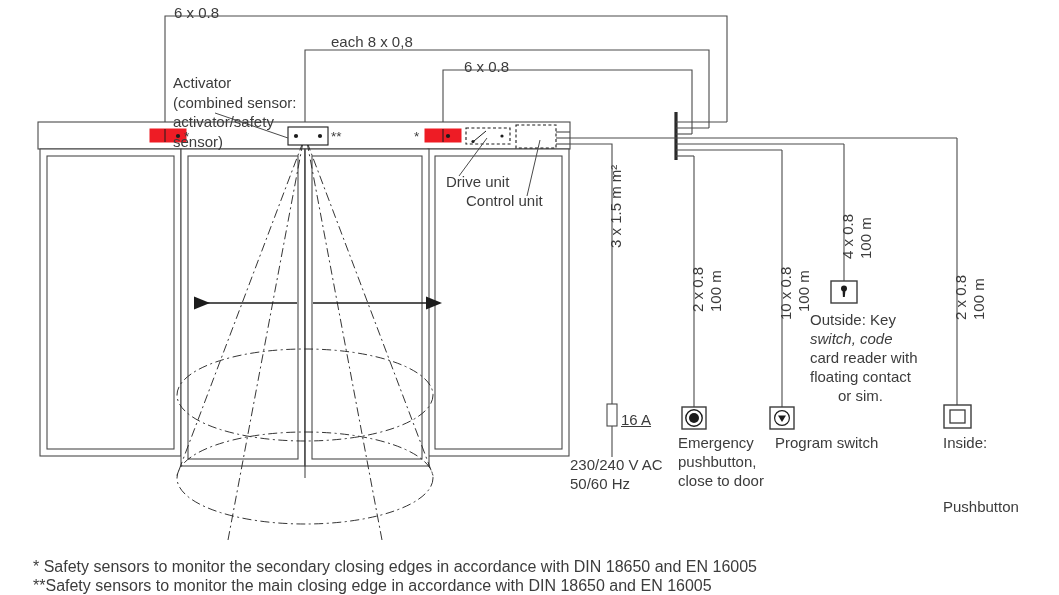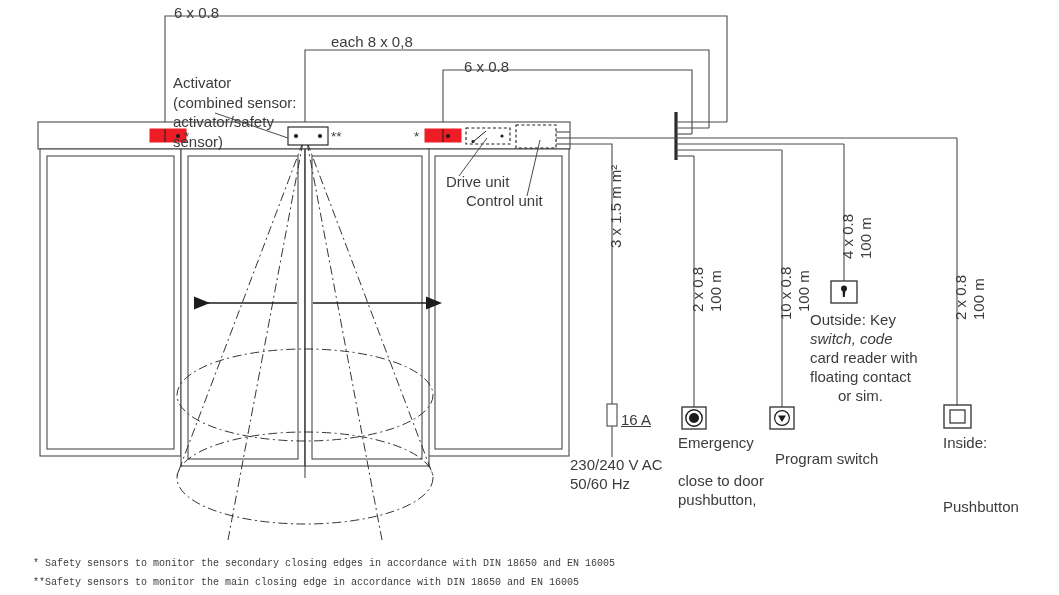--- a/index.html
+++ b/index.html
@@ -3,21 +3,21 @@
 <meta charset="utf-8">
 <style>
   html,body{margin:0;padding:0;background:#ffffff;}
   body{width:1059px;height:595px;overflow:hidden;
        font-family:"Liberation Sans",sans-serif;color:#3c3c3c;}
   #stage{position:relative;width:1059px;height:520px;}
   svg{position:absolute;left:0;top:0;width:1059px;height:595px;}
   .lbl{position:absolute;font-family:"Liberation Sans",sans-serif;
        color:#3c3c3c;white-space:pre;line-height:1.30;}
   .t15{font-size:15px;}
-  .t14{font-size:10px;font-family:Liberation Mono, monospace;}
+  .t14{font-size:16px;}
   .t13p5{font-size:13.5px;}
   .vert{transform-origin:left top;transform:rotate(-90deg);}
   .nowrap{white-space:nowrap;}
 </style>
 </head>
 <body>
 
 <div id="stage">
 
 <svg viewBox="0 0 1059 595">
@@ -204,26 +204,26 @@
 <div class="lbl t13p5" style="left:414px;top:128px;">*</div>
 
 <div class="lbl t15 vert nowrap" style="left:606px;top:248px;">3 x 1.5 m m²</div>
 <div class="lbl t15" style="left:621px;top:410px;text-decoration:underline;">16 A</div>
 <div class="lbl t15" style="left:570px;top:455px;">230/240 V AC</div>
 <div class="lbl t15" style="left:570px;top:474px;">50/60 Hz</div>
 
 <div class="lbl t15 vert nowrap" style="left:688px;top:312px;">2 x 0.8</div>
 <div class="lbl t15 vert nowrap" style="left:706px;top:312px;">100 m</div>
 <div class="lbl t15" style="left:678px;top:433px;">Emergency</div>
-<div class="lbl t15" style="left:678px;top:452px;margin-top:38px;">pushbutton,</div>
+<div class="lbl t15" style="left:678px;top:452px;">pushbutton,</div>
 <div class="lbl t15" style="left:678px;top:471px;">close to door</div>
 
 <div class="lbl t15 vert nowrap" style="left:776px;top:320px;">10 x 0.8</div>
 <div class="lbl t15 vert nowrap" style="left:794px;top:312px;">100 m</div>
-<div class="lbl t15" style="left:775px;top:433px;margin-top:16px;">Program switch</div>
+<div class="lbl t15" style="left:775px;top:433px;">Program switch</div>
 
 <div class="lbl t15 vert nowrap" style="left:838px;top:259px;">4 x 0.8</div>
 <div class="lbl t15 vert nowrap" style="left:856px;top:259px;">100 m</div>
 <div class="lbl t15" style="left:810px;top:310px;">Outside: Key</div>
 <div class="lbl t15" style="left:810px;top:329px;font-style:italic;">switch, code</div>
 <div class="lbl t15" style="left:810px;top:348px;">card reader with</div>
 <div class="lbl t15" style="left:810px;top:367px;">floating contact</div>
 <div class="lbl t15" style="left:810px;top:386px;margin-left:28px;">or sim.</div>
 
 <div class="lbl t15 vert nowrap" style="left:951px;top:320px;">2 x 0.8</div>

